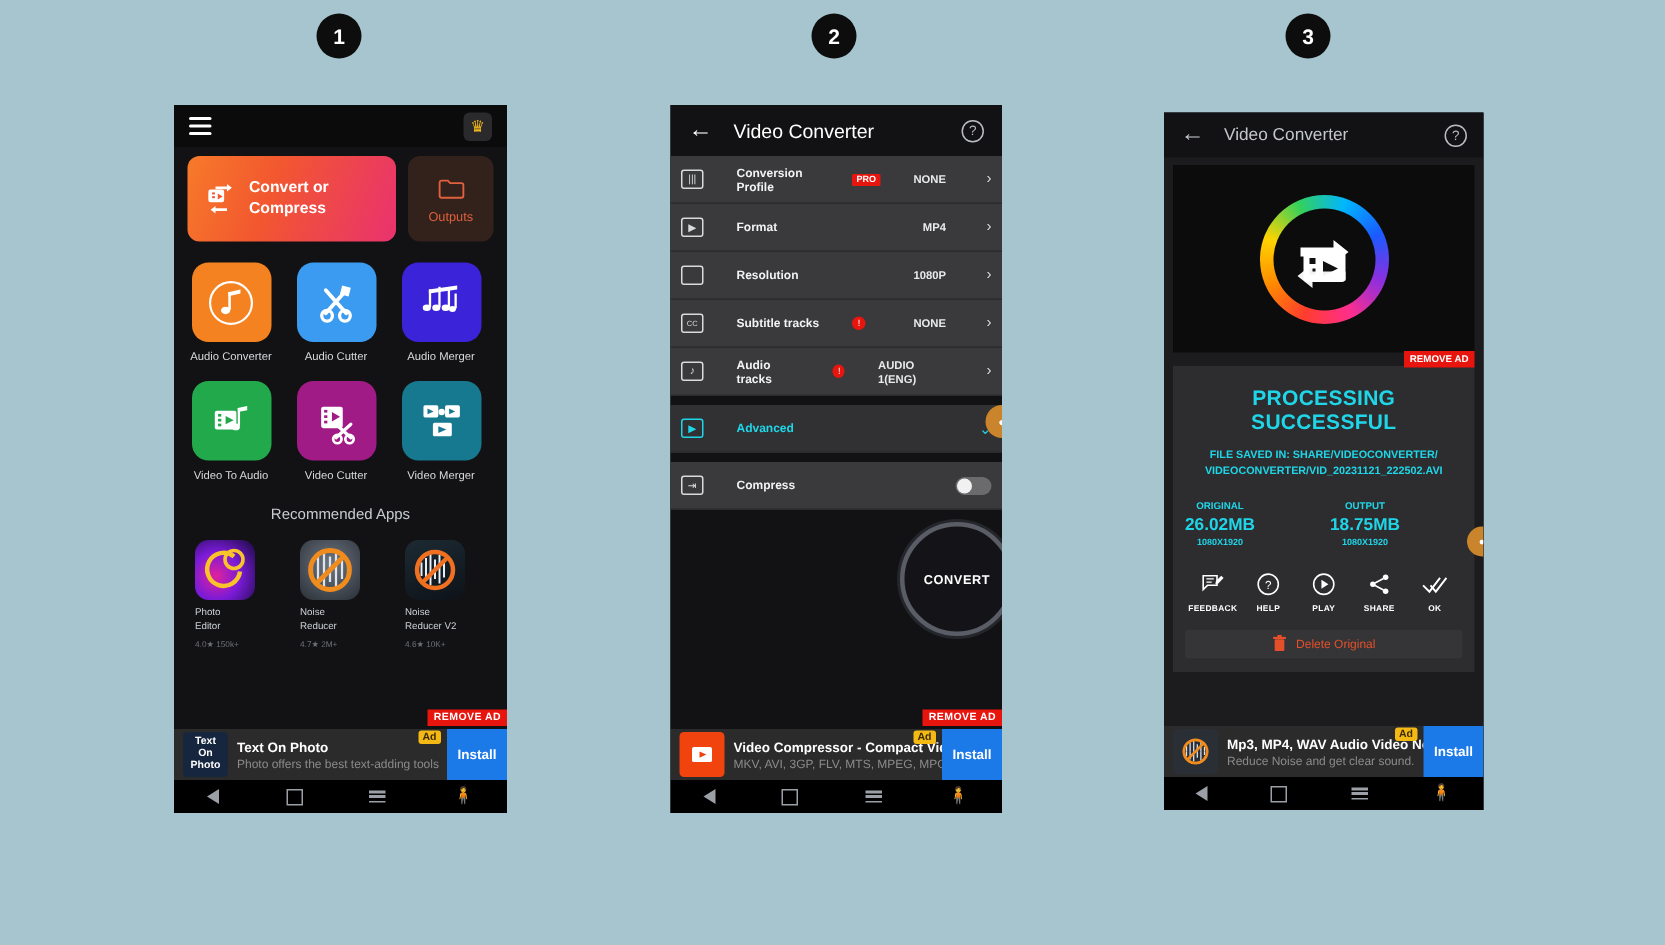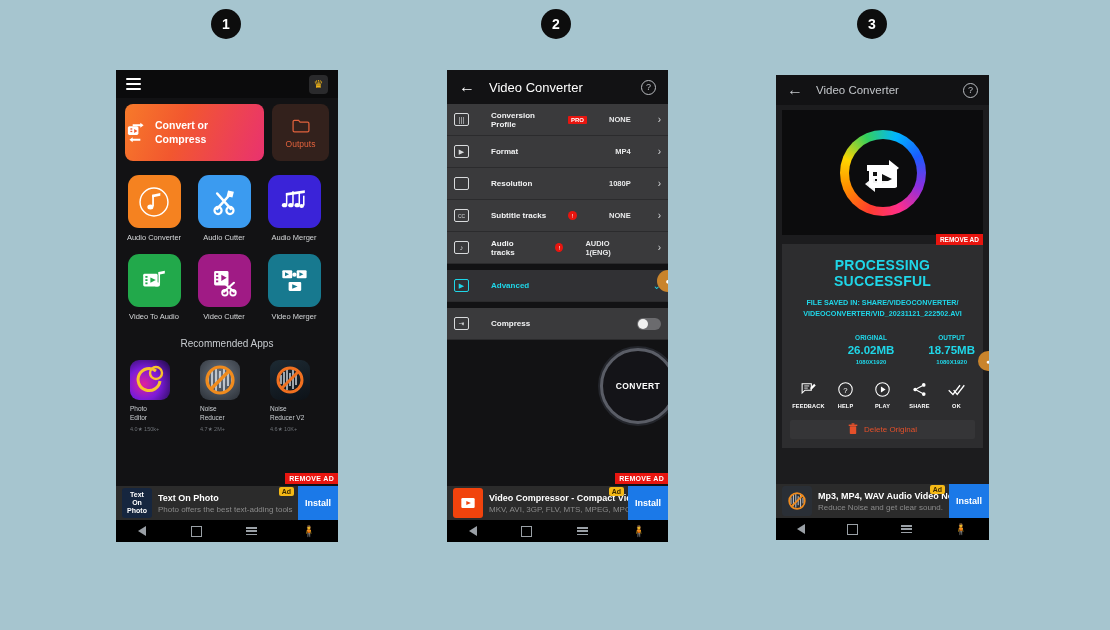--- a/index.html
+++ b/index.html
@@ -56,21 +56,21 @@
   .s1head{height:28px;background:#0b0b0c;display:flex;align-items:center;
     justify-content:space-between;padding:0 10px;flex:0 0 auto;}
   .hamb{width:15px;display:flex;flex-direction:column;gap:3px;}
   .hamb i{height:2px;background:#fff;display:block;border-radius:1px;}
   .crown{width:19px;height:19px;border-radius:4px;background:#2a2a2c;
     display:flex;align-items:center;justify-content:center;color:#f0b51a;font-size:11px;}
   .s1body{flex:1;padding:6px 9px 0;overflow:hidden;}
   .toprow{display:flex;gap:8px;margin-bottom:14px;}
   .cc{flex:1;height:57px;border-radius:8px;
     background:linear-gradient(110deg,#f77a2a 0%,#f2572f 40%,#e9326f 100%);
-    display:flex;align-items:center;gap:7px;box-sizing:border-box;}
+    display:flex;align-items:center;gap:7px;padding-left:11px;box-sizing:border-box;}
   .cc-label{color:#fff;font-size:10.5px;font-weight:bold;line-height:1.25;}
   .outputs{width:57px;height:57px;border-radius:8px;background:#33211c;
     display:flex;flex-direction:column;align-items:center;justify-content:center;gap:5px;}
   .outputs span{color:#e0613c;font-size:8.5px;}
   .tiles{display:flex;gap:12px;margin-bottom:12px;}
   .tile{width:58px;display:flex;flex-direction:column;align-items:center;gap:5px;}
   .tico{width:53px;height:53px;border-radius:11px;display:flex;align-items:center;justify-content:center;}
   .tlabel{color:#d6d8da;font-size:7.5px;text-align:center;white-space:nowrap;}
   .rec-title{color:#c8ccd0;font-size:10px;text-align:center;margin:17px 0 11px;}
   .recrow{display:flex;gap:24px;padding-left:5px;}
@@ -119,21 +119,21 @@
   .preview{height:125px;background:#0c0c0d;display:flex;align-items:center;justify-content:center;position:relative;}
   .applogo{width:86px;height:86px;border-radius:50%;
     background:conic-gradient(from 200deg,#ff3d2e,#ff8a00,#ffd400,#34d05c,#00b6ff,#1a5bff,#8b2fe0,#ff2e8b,#ff3d2e);
     display:flex;align-items:center;justify-content:center;position:relative;}
   .applogo::after{content:"";position:absolute;inset:9px;border-radius:50%;background:#0c0c0d;}
   .card{background:#2d2d2f;margin-top:9px;padding:13px 8px 9px;text-align:center;position:relative;}
   .remove-ad2{position:absolute;right:0;top:-10px;background:#e8150f;color:#fff;
     font-size:6.5px;font-weight:bold;padding:2px 4px;}
   .succ{color:#1fd6e8;font-size:14px;font-weight:bold;letter-spacing:.2px;}
   .path{color:#1fd6e8;font-size:7.2px;font-weight:bold;line-height:1.5;margin-top:9px;}
-  .stats{display:flex;justify-content:flex-end;gap:34px;margin-top:14px;}
+  .stats{display:flex;justify-content:flex-start;gap:50px;margin-top:14px;}
   .stat-h{color:#1fd6e8;font-size:6.5px;font-weight:bold;}
   .stat-v{color:#1fd6e8;font-size:11.5px;font-weight:bold;margin-top:3px;}
   .stat-r{color:#1fd6e8;font-size:6px;font-weight:bold;margin-top:3px;}
   .acts{display:flex;justify-content:space-around;margin-top:16px;}
   .act{display:flex;flex-direction:column;align-items:center;gap:5px;width:34px;}
   .act span{color:#fff;font-size:5.6px;font-weight:bold;letter-spacing:.2px;}
   .delbtn{margin-top:11px;height:19px;background:#353537;border-radius:2px;
     display:flex;align-items:center;justify-content:center;gap:6px;}
   .delbtn span{color:#e5502a;font-size:8px;}
   .fab3{position:absolute;right:-9px;top:246px;width:20px;height:20px;border-radius:50%;

